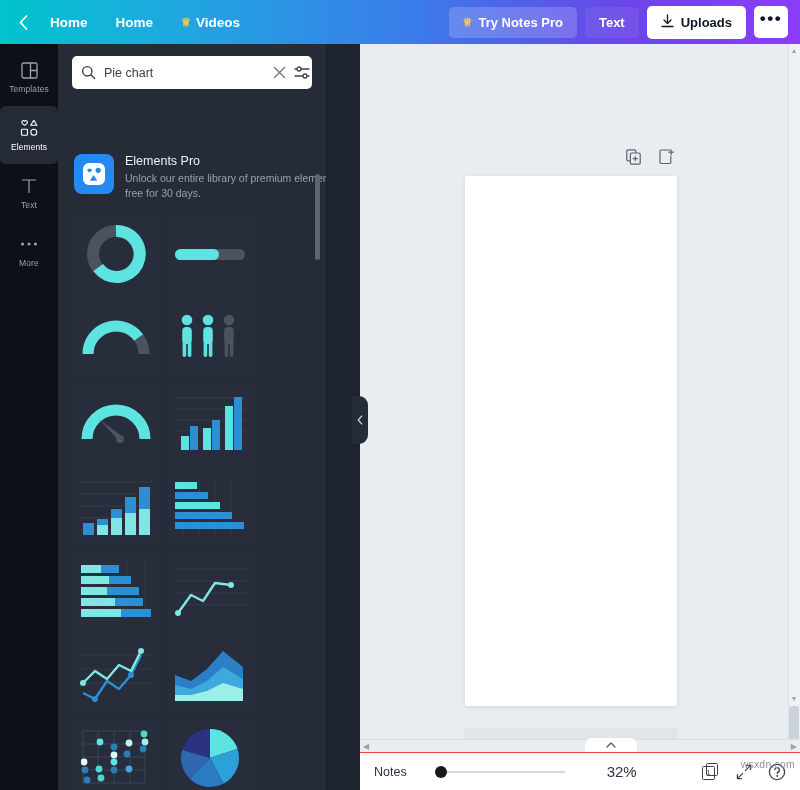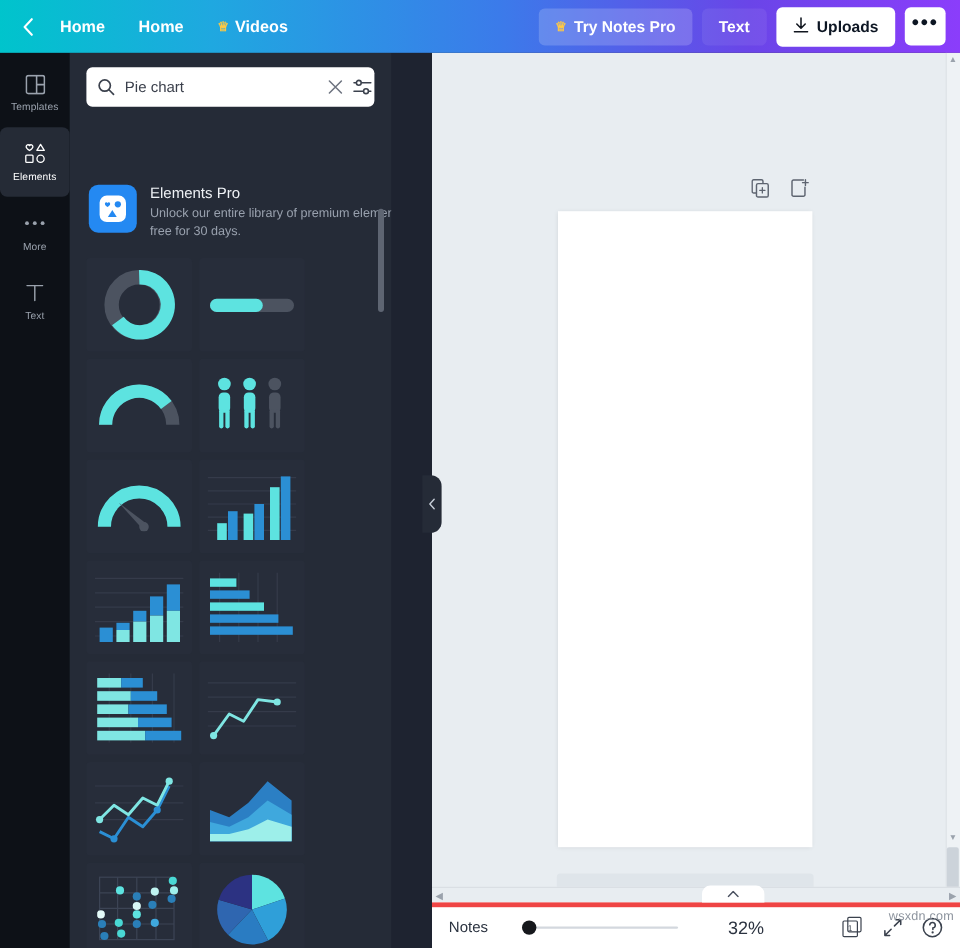--- a/index.html
+++ b/index.html
@@ -161,21 +161,21 @@
   .vscroll-dn { top: 649px; }
   .vscroll-thumb {
     position: absolute; top: 662px; right: 1px; width: 10px; height: 40px;
     background: #ccd3da; border-radius: 2px; cursor: pointer;
   }
 
   
   .bottombar {
     position: absolute; bottom: 0; left: 360px; width: 440px; height: 38px;
     background: #fff; display: flex; align-items: center; padding: 0 14px;
-    border-top: 4px solid #ef4444; z-index: 20;
+    border-top: 1px solid #ef4444; z-index: 20;
   }
   .notes { font-size: 12.5px; color: #2b3340; cursor: pointer; }
   .zoomslider {
     margin-left: 28px; width: 130px; height: 14px; position: relative; cursor: pointer;
   }
   .zs-track {
     position: absolute; top: 6px; left: 0; width: 130px; height: 2px;
     background: #d3d8de; border-radius: 2px;
   }
   .zs-knob {
@@ -269,35 +269,35 @@
           <path d="M4.6 2.2c-1-1.1-2.8-.5-2.8 1 0 1.3 1.9 2.6 2.8 3.2.9-.6 2.8-1.9 2.8-3.2 0-1.5-1.8-2.1-2.8-1z" fill="none" stroke="currentColor" stroke-width="1.1"></path>
           <path d="M13.8 1.3 L16.9 6.3 H10.7 Z" fill="none" stroke="currentColor" stroke-width="1.1" stroke-linejoin="round"></path>
           <rect x="1.5" y="10.3" width="6" height="6" rx="0.7" fill="none" stroke="currentColor" stroke-width="1.1"></rect>
           <circle cx="13.8" cy="13.3" r="3" fill="none" stroke="currentColor" stroke-width="1.1"></circle>
         </svg>
       </span>
       <span class="rail-label">Elements</span>
     </div>
     <div class="rail-item">
       <span class="rail-ico">
+        <svg width="16" height="16" viewBox="0 0 16 16">
+            <path d="M1.5 2 H14.5 M8 2 V14.5" stroke="currentColor" stroke-width="1.2" fill="none" stroke-linecap="round"></path>
+          </svg>
+      </span>
+      <span class="rail-label">Text</span>
+    </div>
+    <div class="rail-item">
+      <span class="rail-ico">
         <svg width="18" height="6" viewBox="0 0 18 6">
             <circle cx="2.5" cy="3" r="1.6" fill="currentColor"></circle>
             <circle cx="9" cy="3" r="1.6" fill="currentColor"></circle>
             <circle cx="15.5" cy="3" r="1.6" fill="currentColor"></circle>
           </svg>
       </span>
       <span class="rail-label">More</span>
-    </div>
-    <div class="rail-item">
-      <span class="rail-ico">
-        <svg width="16" height="16" viewBox="0 0 16 16">
-            <path d="M1.5 2 H14.5 M8 2 V14.5" stroke="currentColor" stroke-width="1.2" fill="none" stroke-linecap="round"></path>
-          </svg>
-      </span>
-      <span class="rail-label">Text</span>
     </div>
   </div>
 
   <div class="panel">
 
     <div class="searchwrap">
       <div class="searchbox">
         <span class="si">
           <svg width="15" height="15" viewBox="0 0 15 15">
               <circle cx="6.3" cy="6.3" r="4.7" stroke="#3c424e" stroke-width="1.4" fill="none"></circle>

